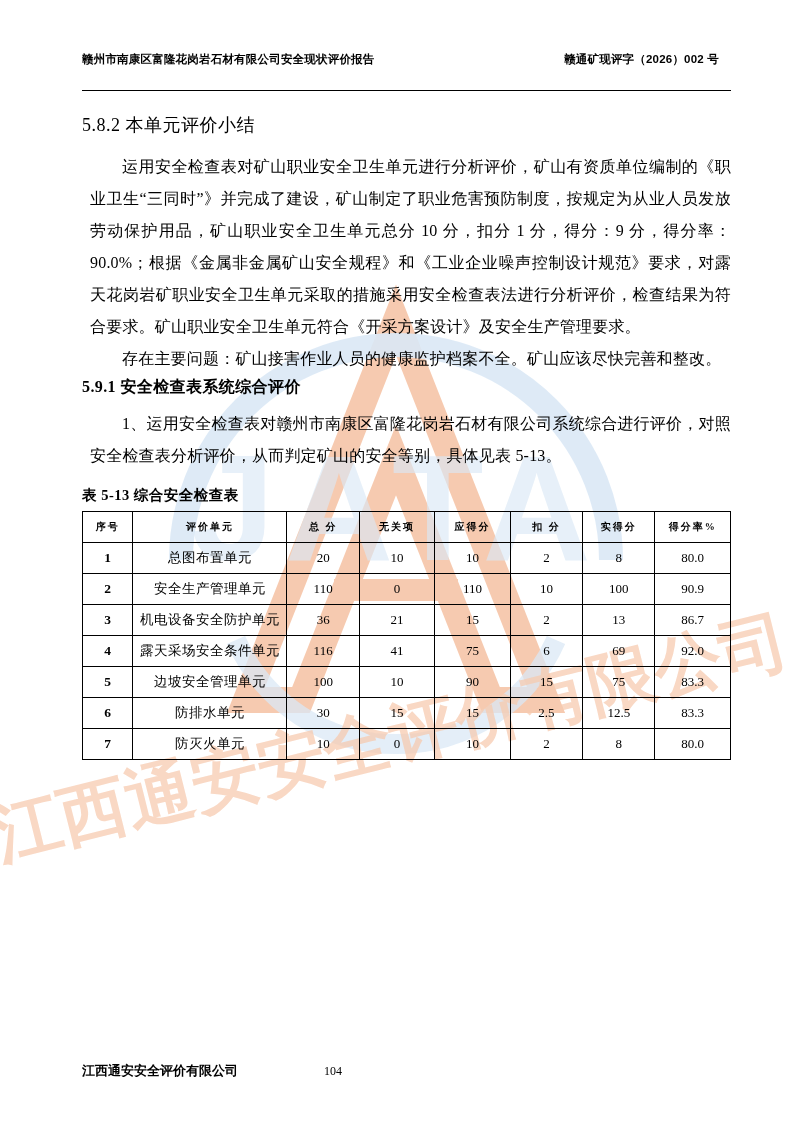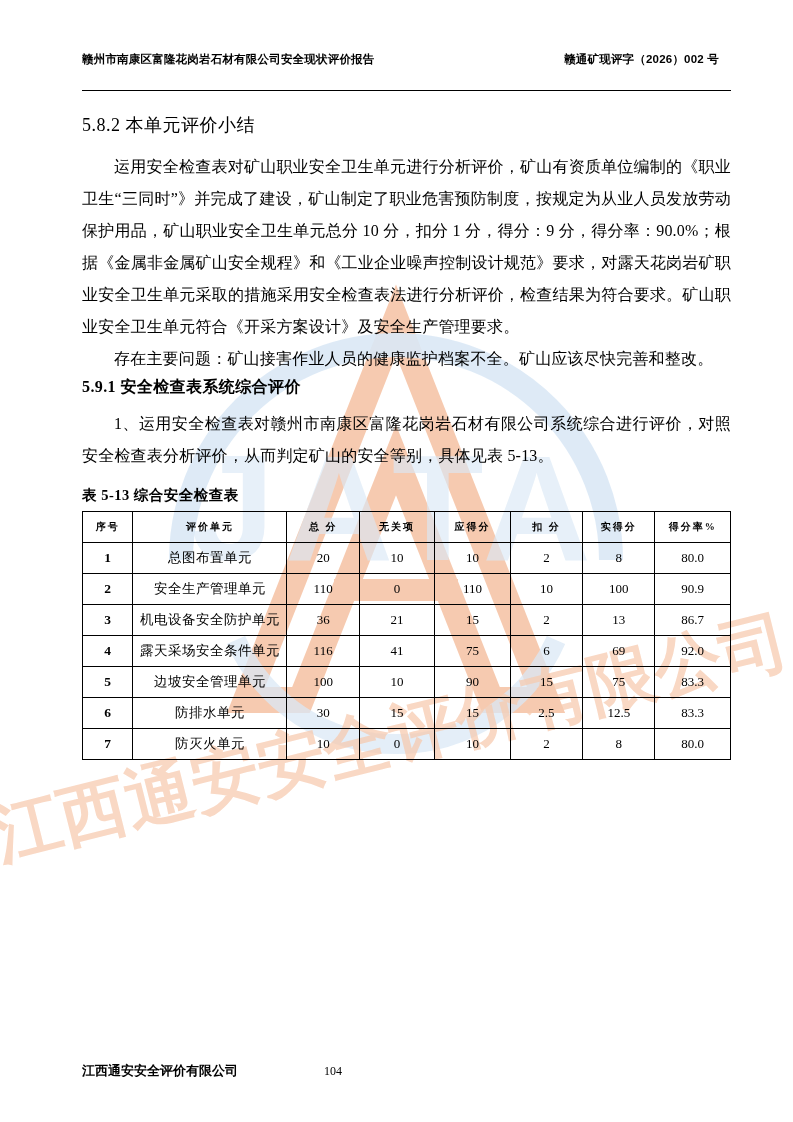--- a/index.html
+++ b/index.html
@@ -68,21 +68,21 @@
     font-size: 16px;
     font-weight: bold;
     margin: 6px 0 10px 0;
     letter-spacing: 0.4px;
   }
   h3.sub-title.tight { margin-top: 2px; }
 
   p.para {
     font-size: 16px;
     line-height: 2.0;
-    margin: 0 0 0 0;
+    margin: 0 0 0 8px;
     text-align: justify;
     text-justify: inter-ideograph;
     text-indent: 2em;
     letter-spacing: 0.2px;
   }
 
   
   .table-caption {
     text-align: left;
     font-size: 14.5px;

